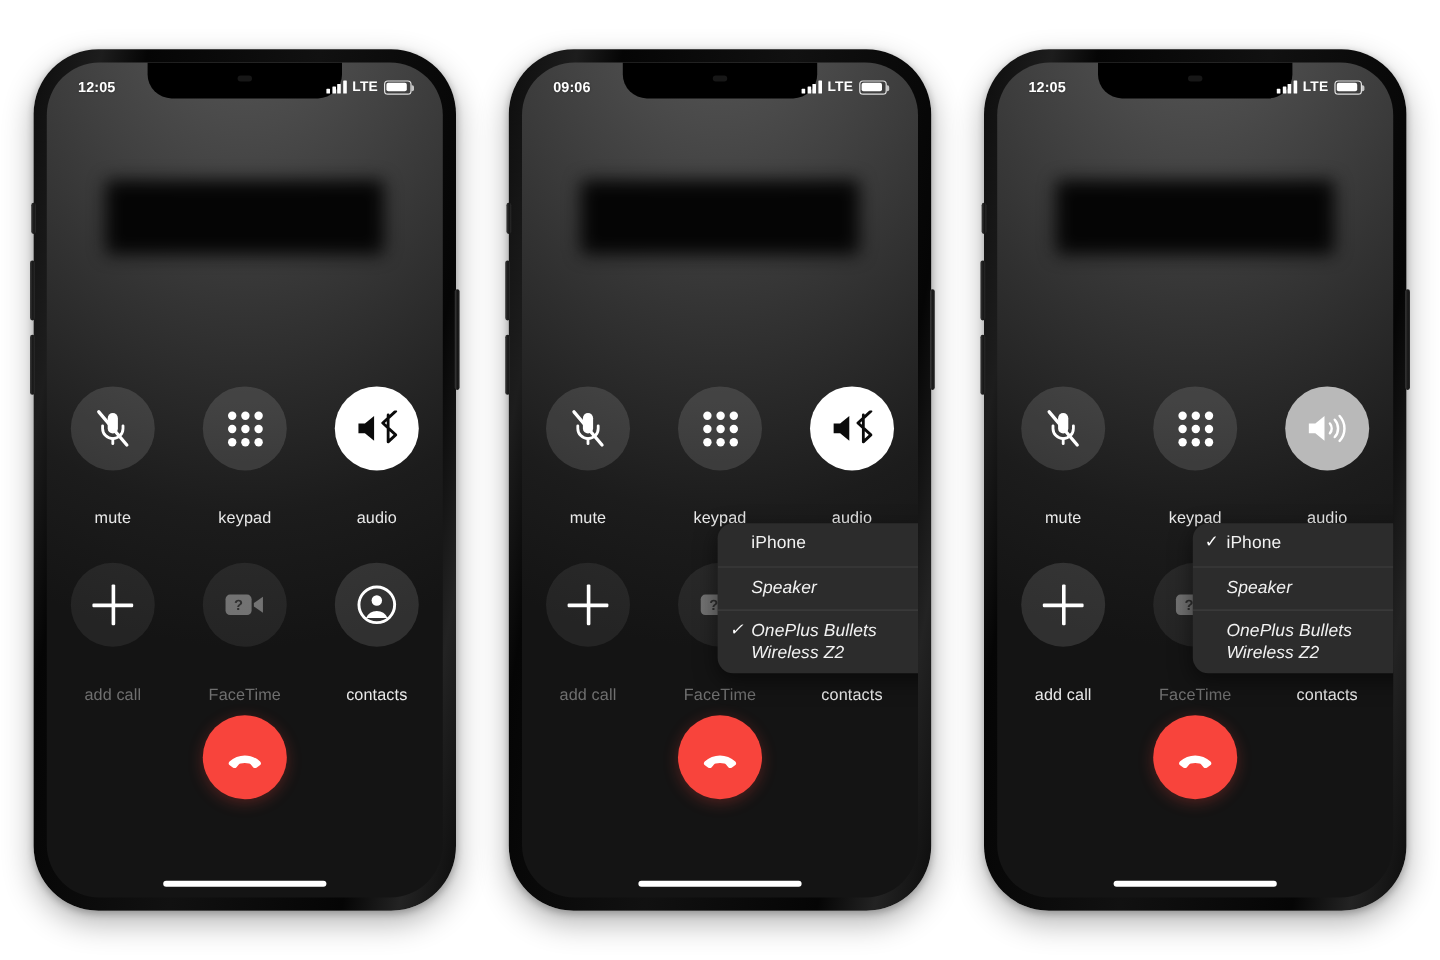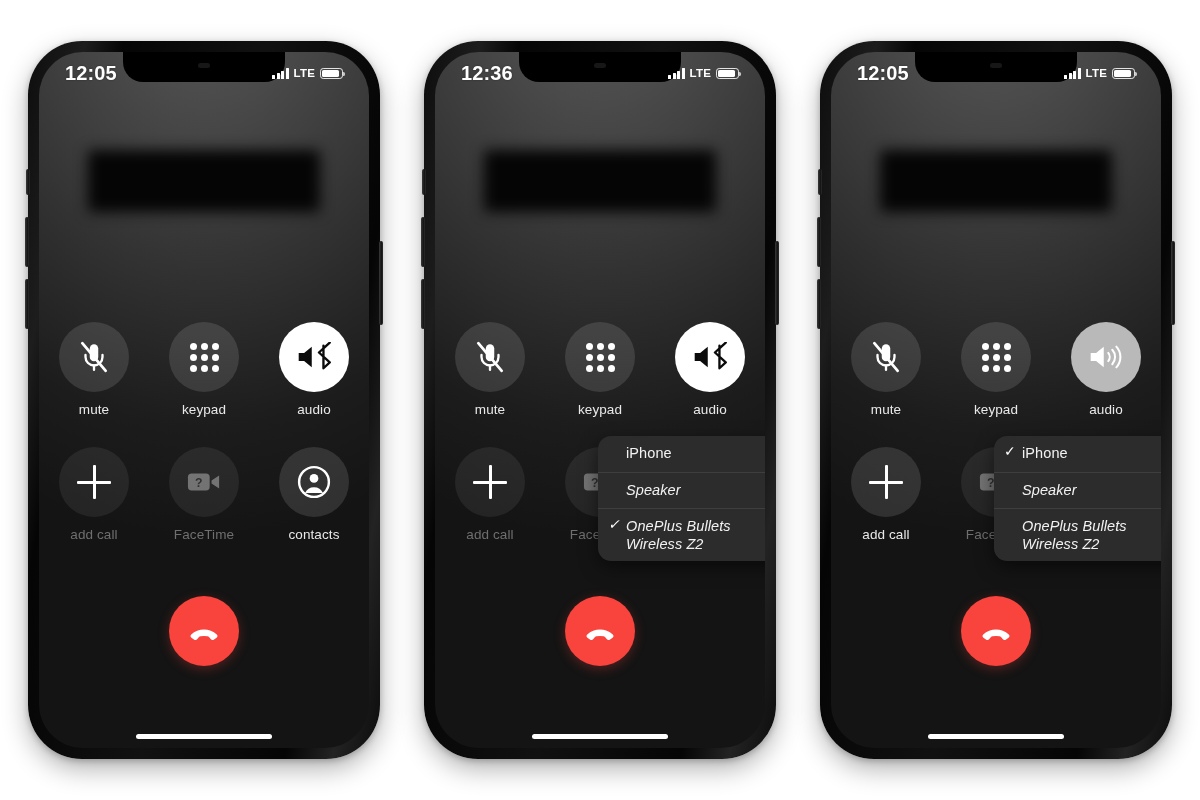--- a/index.html
+++ b/index.html
@@ -63,24 +63,24 @@
   }
 
   
   .statusbar {
     position:absolute; top:0; left:0; right:0; height:34px;
     display:flex; align-items:center; justify-content:space-between;
     padding: 8px 26px 0 26px;
     z-index:21; color:#fff;
   }
   .status-time {
-    font-size:20px; font-weight:700; letter-spacing:.1px;
+    font-size:12px; font-weight:700; letter-spacing:.1px;
     text-shadow: 0 0 2px rgba(0,0,0,.4);
   }
-  .status-right { display:flex; align-items:flex-end; gap:5px; }
+  .status-right { display:flex; align-items:flex-start; gap:5px; }
   .bars { display:flex; align-items:flex-end; gap:1.5px; height:11px; }
   .bars i { display:block; width:3px; background:#fff; border-radius:.5px; }
   .bars i:nth-child(1){height:4px}
   .bars i:nth-child(2){height:6px}
   .bars i:nth-child(3){height:8.5px}
   .bars i:nth-child(4){height:11px}
   .carrier { font-size:11.5px; font-weight:700; letter-spacing:.2px; }
   .battery {
     position:relative; width:23px; height:11.5px;
     border:1.3px solid rgba(255,255,255,.85); border-radius:3.2px;
@@ -105,21 +105,21 @@
 
   
   .controls {
     position:absolute; left:0; right:0; top:270px;
     display:grid;
     grid-template-columns: repeat(3, 1fr);
     row-gap: 30px;
     justify-items:center;
     z-index:6;
   }
-  .ctl { width:100px; display:flex; flex-direction:column; align-items:center; }
+  .ctl { width:100px; display:flex; flex-direction:column; align-items:center;gap:22px; }
   .ctl .bubble {
     width:70px; height:70px; border-radius:50%;
     background:rgba(255,255,255,.12);
     display:flex; align-items:center; justify-content:center;
   }
   .ctl .lbl {
     margin-top:10px; font-size:13.5px; color:#e9e9e9;
     letter-spacing:.1px; white-space:nowrap;
   }
   .ctl.dim .bubble { background:rgba(255,255,255,.07); }
@@ -290,21 +290,21 @@
     <div class="phone">
     <span class="btn-silent"></span>
     <span class="btn-vol-up"></span>
     <span class="btn-vol-dn"></span>
     <span class="btn-power"></span>
     <div class="screen">
       <div class="notch">
           <span class="notch-speaker"></span>
         </div>
       <div class="statusbar">
-        <div class="status-time">12:36</div>
+        <div class="status-time">09:06</div>
         <div class="status-right">
           <span class="bars">
               <i></i>
               <i></i>
               <i></i>
               <i></i>
             </span>
           <span class="carrier">LTE</span>
           <span class="battery">
               <span class="fill"></span>

